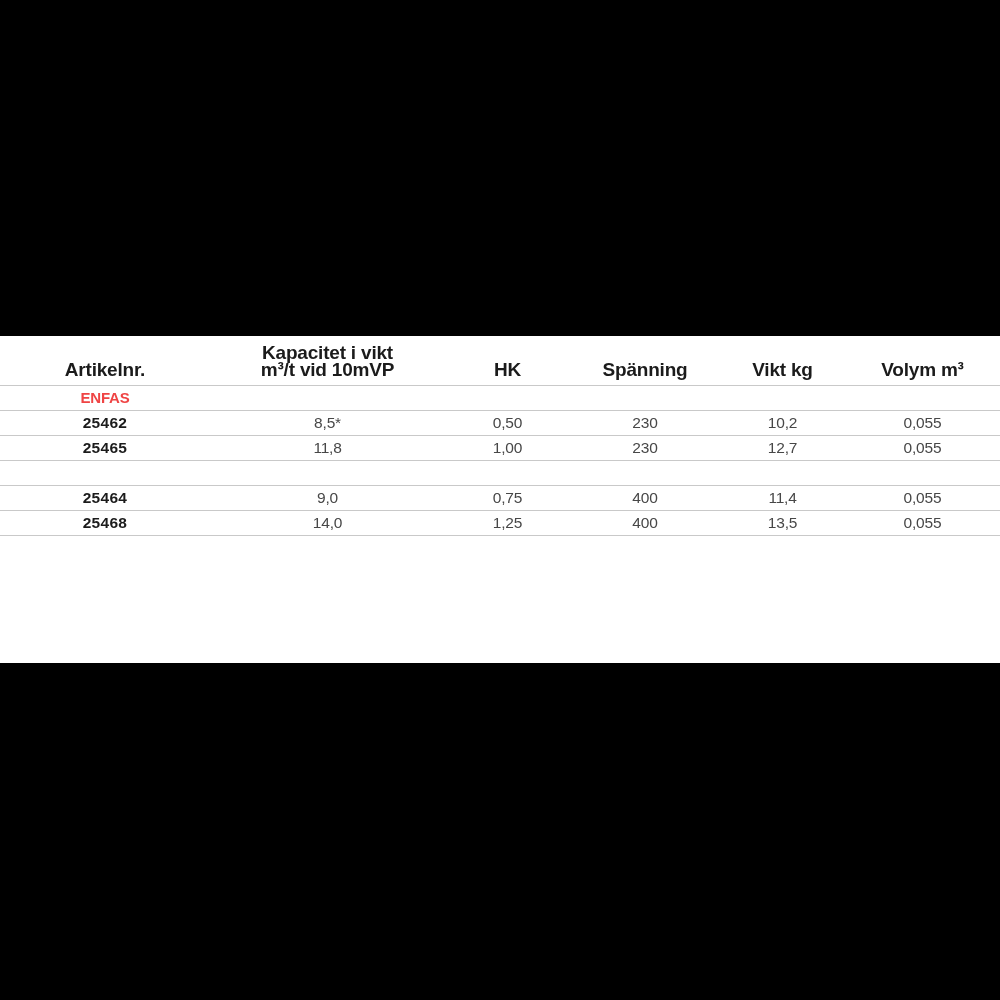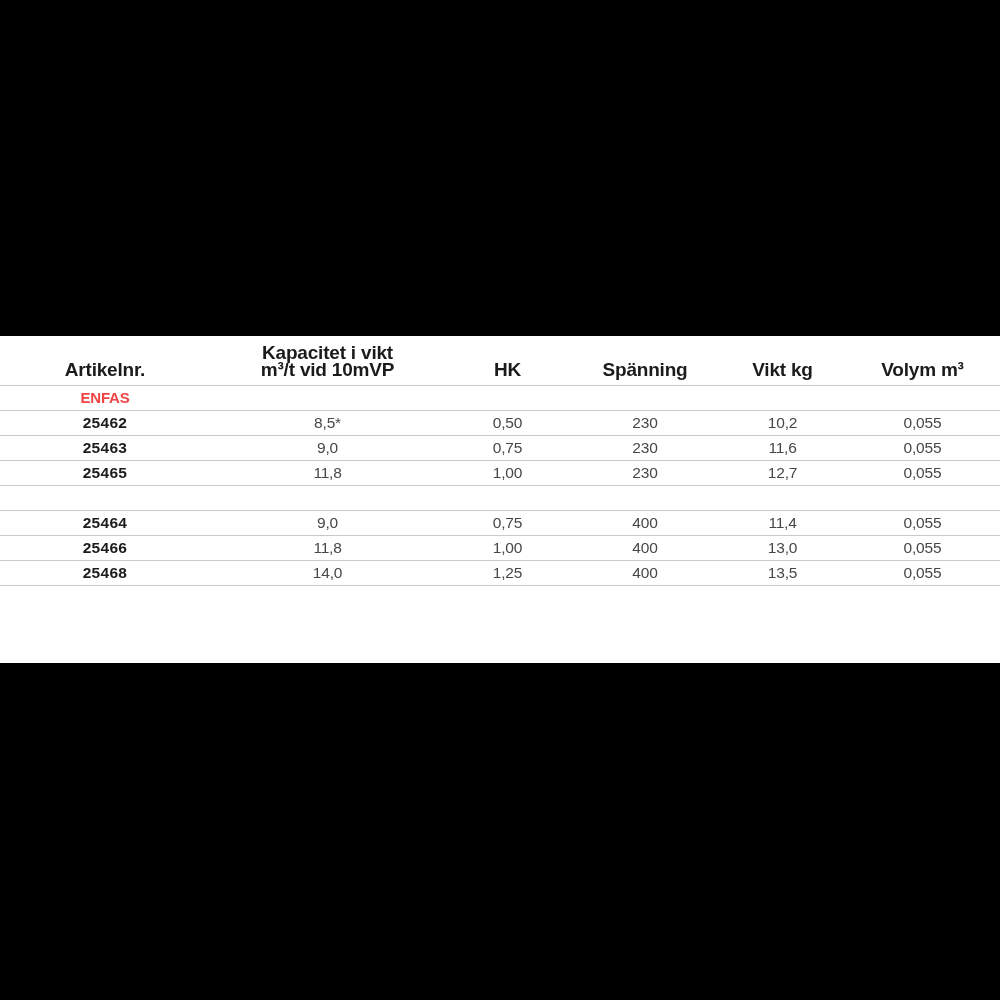--- a/index.html
+++ b/index.html
@@ -122,28 +122,20 @@
         </tr>
         <tr>
           <td class="artikel">25462</td>
           <td>8,5*</td>
           <td>0,50</td>
           <td>230</td>
           <td>10,2</td>
           <td>0,055</td>
         </tr>
         <tr>
-          <td class="artikel">25463</td>
-          <td>9,0</td>
-          <td>0,75</td>
-          <td>230</td>
-          <td>11,6</td>
-          <td>0,055</td>
-        </tr>
-        <tr>
           <td class="artikel">25465</td>
           <td>11,8</td>
           <td>1,00</td>
           <td>230</td>
           <td>12,7</td>
           <td>0,055</td>
         </tr>
         <tr class="spacer-row">
           <td></td>
           <td></td>
@@ -154,28 +146,20 @@
         </tr>
         <tr>
           <td class="artikel">25464</td>
           <td>9,0</td>
           <td>0,75</td>
           <td>400</td>
           <td>11,4</td>
           <td>0,055</td>
         </tr>
         <tr>
-          <td class="artikel">25466</td>
-          <td>11,8</td>
-          <td>1,00</td>
-          <td>400</td>
-          <td>13,0</td>
-          <td>0,055</td>
-        </tr>
-        <tr>
           <td class="artikel">25468</td>
           <td>14,0</td>
           <td>1,25</td>
           <td>400</td>
           <td>13,5</td>
           <td>0,055</td>
         </tr>
       </tbody>
   </table>
 </div>

